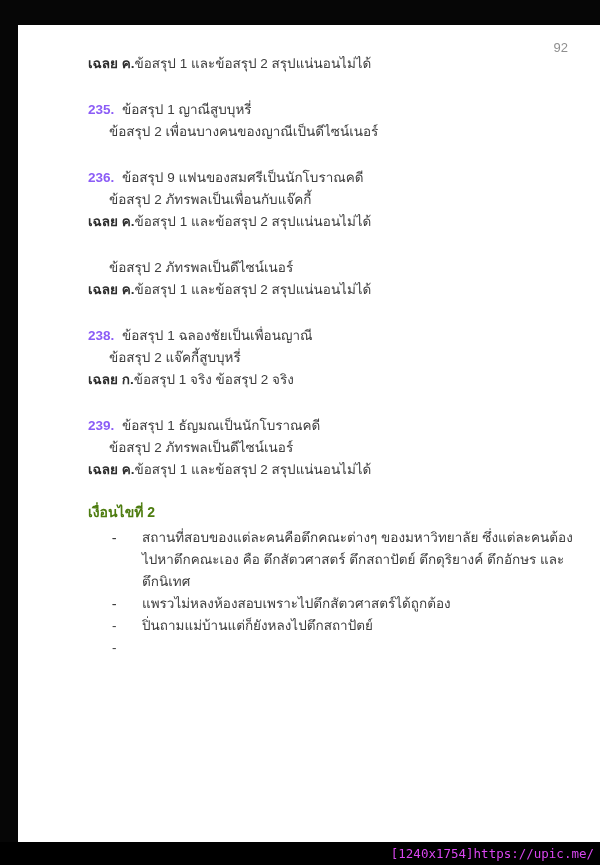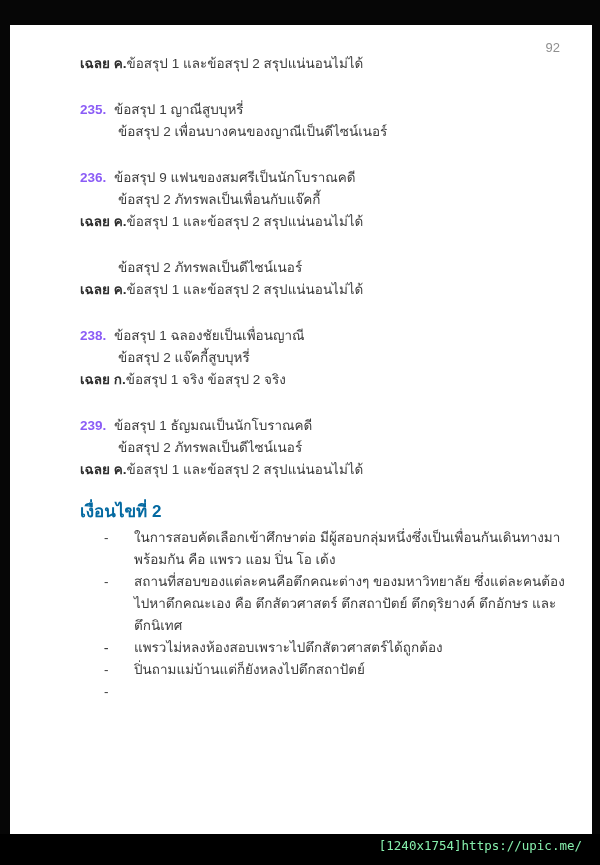--- a/index.html
+++ b/index.html
@@ -9,21 +9,21 @@
     font-family: "Liberation Sans", "DejaVu Sans", sans-serif;
     overflow: hidden;
   }
   .frame {
     position: relative;
     width: 600px; height: 865px;
     background: #060606;
   }
   .page {
     position: absolute;
-    left: 10px; top: 25px;
+    left: 18px; top: 25px;
     width: 582px; height: 817px;
     background: #ffffff;
     color: #3d3d3d;
     font-size: 13.5px;
     line-height: 22px;
   }
   .page-number {
     position: absolute;
     top: 12px; right: 32px;
     color: #8f8f8f;
@@ -36,48 +36,48 @@
   }
   .bold { font-weight: bold; color: #2e2e2e; }
   .answer-line .bold { }
   .question { margin-top: 24px; }
   .q-row { display: flex; }
   .q-num {
     font-weight: bold; color: #8b5cf6;
     width: 34px; flex: 0 0 34px;
   }
   .q-s1 { flex: 1; }
-  .q-s2 { margin-left: 38px; }
+  .q-s2 { margin-left: 21px; }
   .section-heading {
     margin-top: 20px;
     margin-bottom: 4px;
-    font-size: 17px;
+    font-size: 14px;
     font-weight: bold;
-    color: #0369a1;
+    color: #4d7c0f;
   }
   .bullets { list-style: none; }
   .bullets li {
     position: relative;
     padding-left: 54px;
   }
   .bullets .dash {
     position: absolute;
     left: 24px; top: 0;
   }
   .watermark-bar {
     position: absolute;
     left: 0; bottom: 0;
-    width: 600px; height: 31px;
+    width: 600px; height: 23px;
     background: #000000;
-    color: #86efac;
+    color: #d946ef;
     font-family: "DejaVu Sans Mono", monospace;
     font-size: 12.5px;
     line-height: 23px;
     text-align: right;
-    padding-right: 18px;
+    padding-right: 6px;
   }
 </style>
 </head>
 <body>
 
 <div class="frame">
   <div class="page">
     <div class="page-number">92</div>
 
     <div class="content">
@@ -132,21 +132,20 @@
         <div class="answer-line">
           <span class="bold">เฉลย ค.</span><span>ข้อสรุป 1 และข้อสรุป 2 สรุปแน่นอนไม่ได้</span>
         </div>
       </div>
 
       <div class="section-heading">เงื่อนไขที่ 2</div>
 
       <ul class="bullets">
         <li>
           <span class="dash">-</span>
-          <span>ในการสอบคัดเลือกเข้าศึกษาต่อ มีผู้สอบกลุ่มหนึ่งซึ่งเป็นเพื่อนกันเดินทางมาพร้อมกัน คือ แพรว แอม ปิ่น โอ เด้ง</span>
         </li>
         <li>
           <span class="dash">-</span>
           <span>สถานที่สอบของแต่ละคนคือตึกคณะต่างๆ ของมหาวิทยาลัย ซึ่งแต่ละคนต้องไปหาตึกคณะเอง คือ ตึกสัตวศาสตร์ ตึกสถาปัตย์ ตึกดุริยางค์ ตึกอักษร และตึกนิเทศ</span>
         </li>
         <li>
           <span class="dash">-</span>
         </li>
         <li>
           <span class="dash">-</span>

